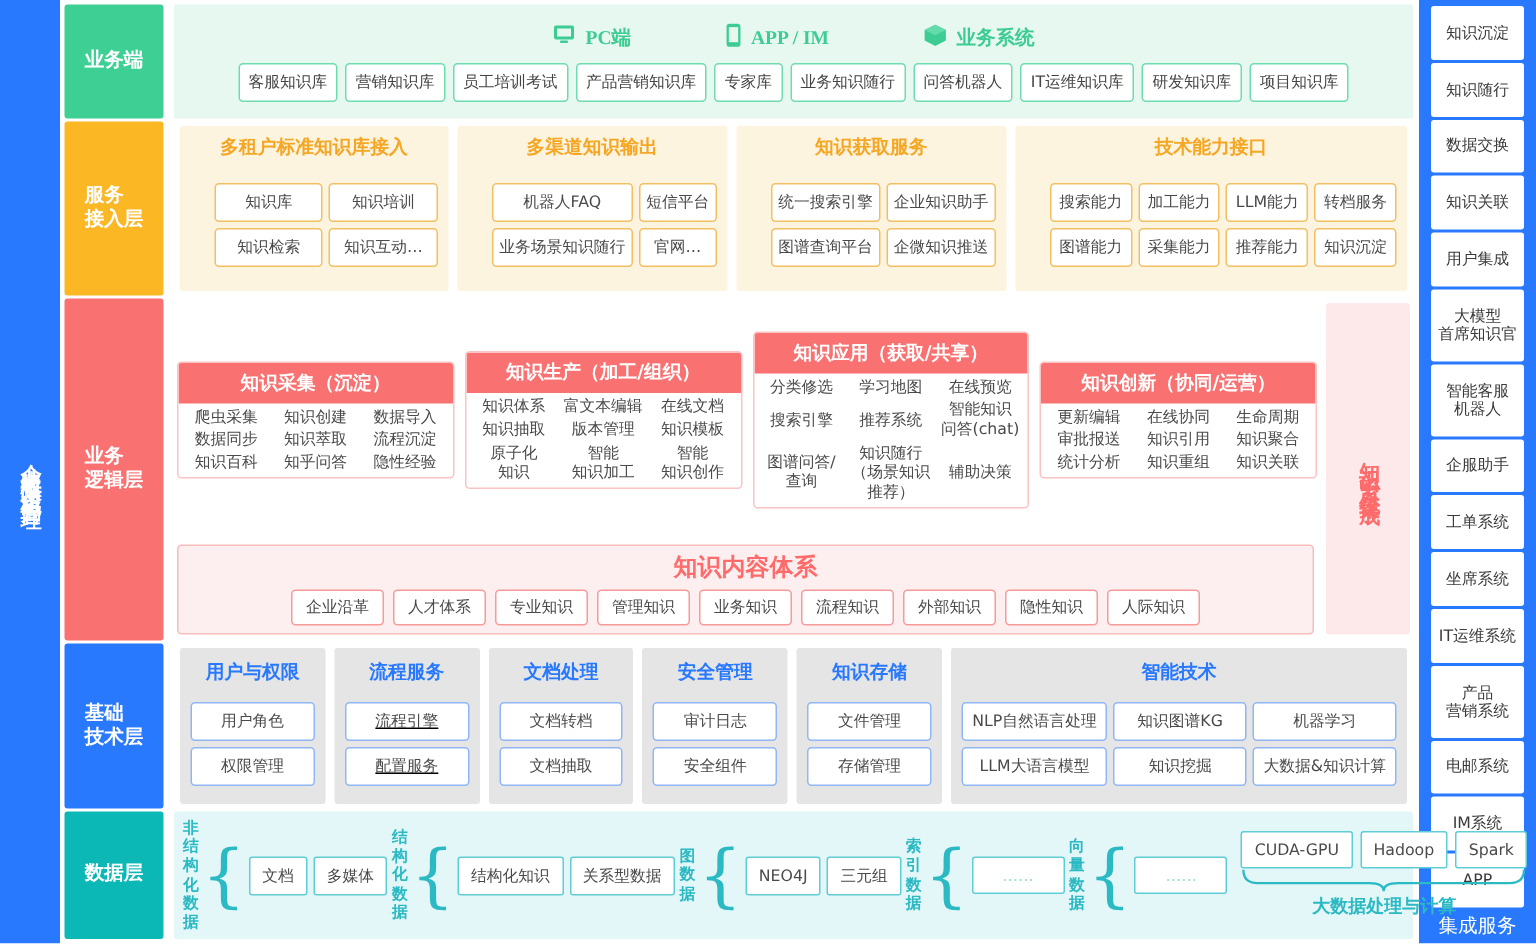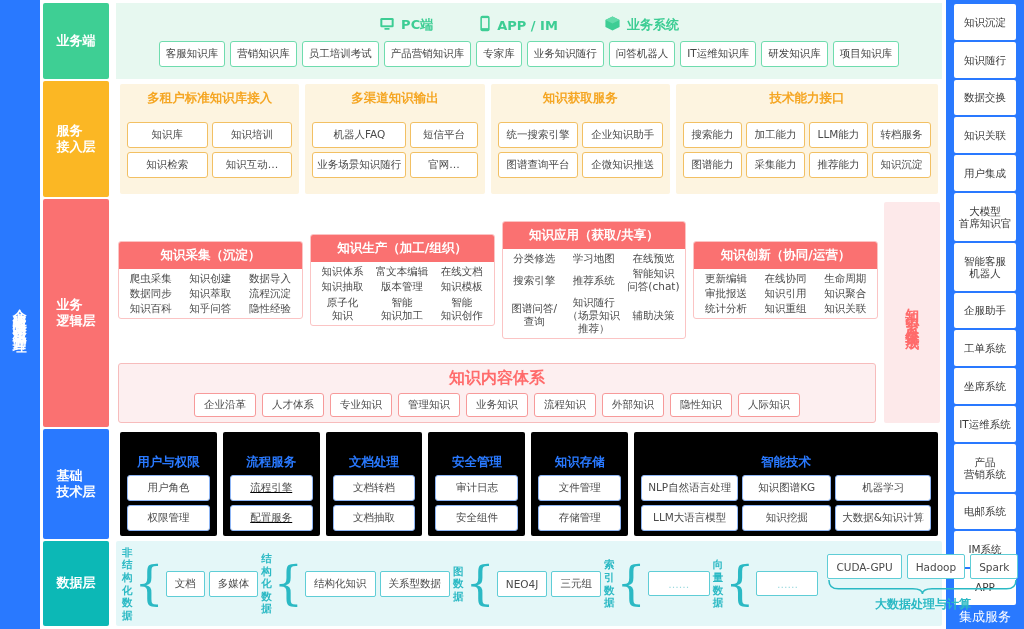--- a/index.html
+++ b/index.html
@@ -40,33 +40,33 @@
   .rail-chip{
     width:62px;background:#fff;color:#3a3a3a;border-radius:2px;
     font-size:10.5px;line-height:1.15;text-align:center;
     display:flex;align-items:center;justify-content:center;
     flex:1 1 auto;min-height:0;white-space:pre-line;
   }
   .rail-footer{color:#fff;font-size:13px;font-weight:400;height:20px;display:flex;align-items:center;justify-content:center;}
 
   
   .l1{background:#e7f8f0;height:100%;display:flex;flex-direction:column;justify-content:center;padding:4px 6px;box-sizing:border-box;}
-  .l1-icons{display:flex;justify-content:center;gap:46px;align-items:center;margin-bottom:6px;}
+  .l1-icons{display:flex;justify-content:center;gap:62px;align-items:center;margin-bottom:6px;font-family:Liberation Serif, serif;}
   .l1-icon{display:flex;align-items:center;gap:6px;color:#3dcd94;font-size:13px;font-weight:600;}
   .l1-chips{display:flex;gap:5px;justify-content:center;}
   .chip-green{
     border:1px solid #6fdcae;background:#fff;border-radius:3px;color:#444;
     font-size:10.5px;padding:5px 6px;white-space:nowrap;text-align:center;
   }
 
   
   .l2{height:100%;display:flex;gap:6px;padding:3px 4px;box-sizing:border-box;}
   .grp-orange{background:#fdf4e0;border-radius:2px;padding:4px 7px 6px;box-sizing:border-box;display:flex;flex-direction:column;}
   .grp-orange .grp-title{color:#f5a623;font-size:12.5px;font-weight:700;text-align:center;margin:2px 0 5px;}
-  .grp-orange .grp-grid{display:flex;flex-wrap:wrap;gap:4px;justify-content:center;flex:1;align-content:center;}
+  .grp-orange .grp-grid{display:flex;flex-wrap:wrap;gap:4px;justify-content:center;flex:1;align-content:center;margin-left:16px;}
   .chip-orange{
     border:1px solid #f2c063;background:#fff;border-radius:3px;color:#4a4a4a;
     font-size:10.5px;padding:5px 4px;text-align:center;white-space:nowrap;
     display:flex;align-items:center;justify-content:center;
   }
 
   
   .l3{height:100%;display:flex;padding:0;box-sizing:border-box;}
   .l3-left{flex:1 1 auto;display:flex;flex-direction:column;min-width:0;}
   .l3-top{display:flex;gap:7px;padding:3px 0 0 2px;box-sizing:border-box;flex:1 1 auto;min-height:0;align-items:center;}
@@ -82,21 +82,21 @@
     flex:0 0 56px;background:#fde9ea;margin:3px 2px 4px 6px;border-radius:2px;
     display:flex;align-items:center;justify-content:center;
   }
   .l3-right .vtext{
     writing-mode:vertical-rl;text-orientation:upright;color:#ff6b6b;
     font-size:14px;font-weight:700;letter-spacing:4px;line-height:1.1;
   }
 
   
   .l4{height:100%;display:flex;gap:6px;padding:3px 4px;box-sizing:border-box;}
-  .grp-blue{background:#000000;border-radius:2px;padding:20px 7px 5px;box-sizing:border-box;display:flex;flex-direction:column;justify-content:flex-end;}
+  .grp-blue{background:#e5e5e5;border-radius:2px;padding:6px 7px 5px;box-sizing:border-box;display:flex;flex-direction:column;justify-content:flex-end;}
   .grp-blue .grp-title{color:#2979ff;font-size:12.5px;font-weight:700;text-align:center;margin:2px 0 4px;}
   .grp-blue .grp-grid{display:flex;flex-wrap:wrap;gap:4px;justify-content:center;flex:1;align-content:center;}
   .chip-blue{
     border:1px solid #8fb6f5;background:#fff;border-radius:3px;color:#4a4a4a;
     font-size:10.5px;padding:5px 6px;text-align:center;white-space:nowrap;
     display:flex;align-items:center;justify-content:center;
   }
 
   
   .l5{height:100%;background:#e4f7f8;border-radius:2px;padding:4px 6px;box-sizing:border-box;display:flex;align-items:center;gap:3px;}

